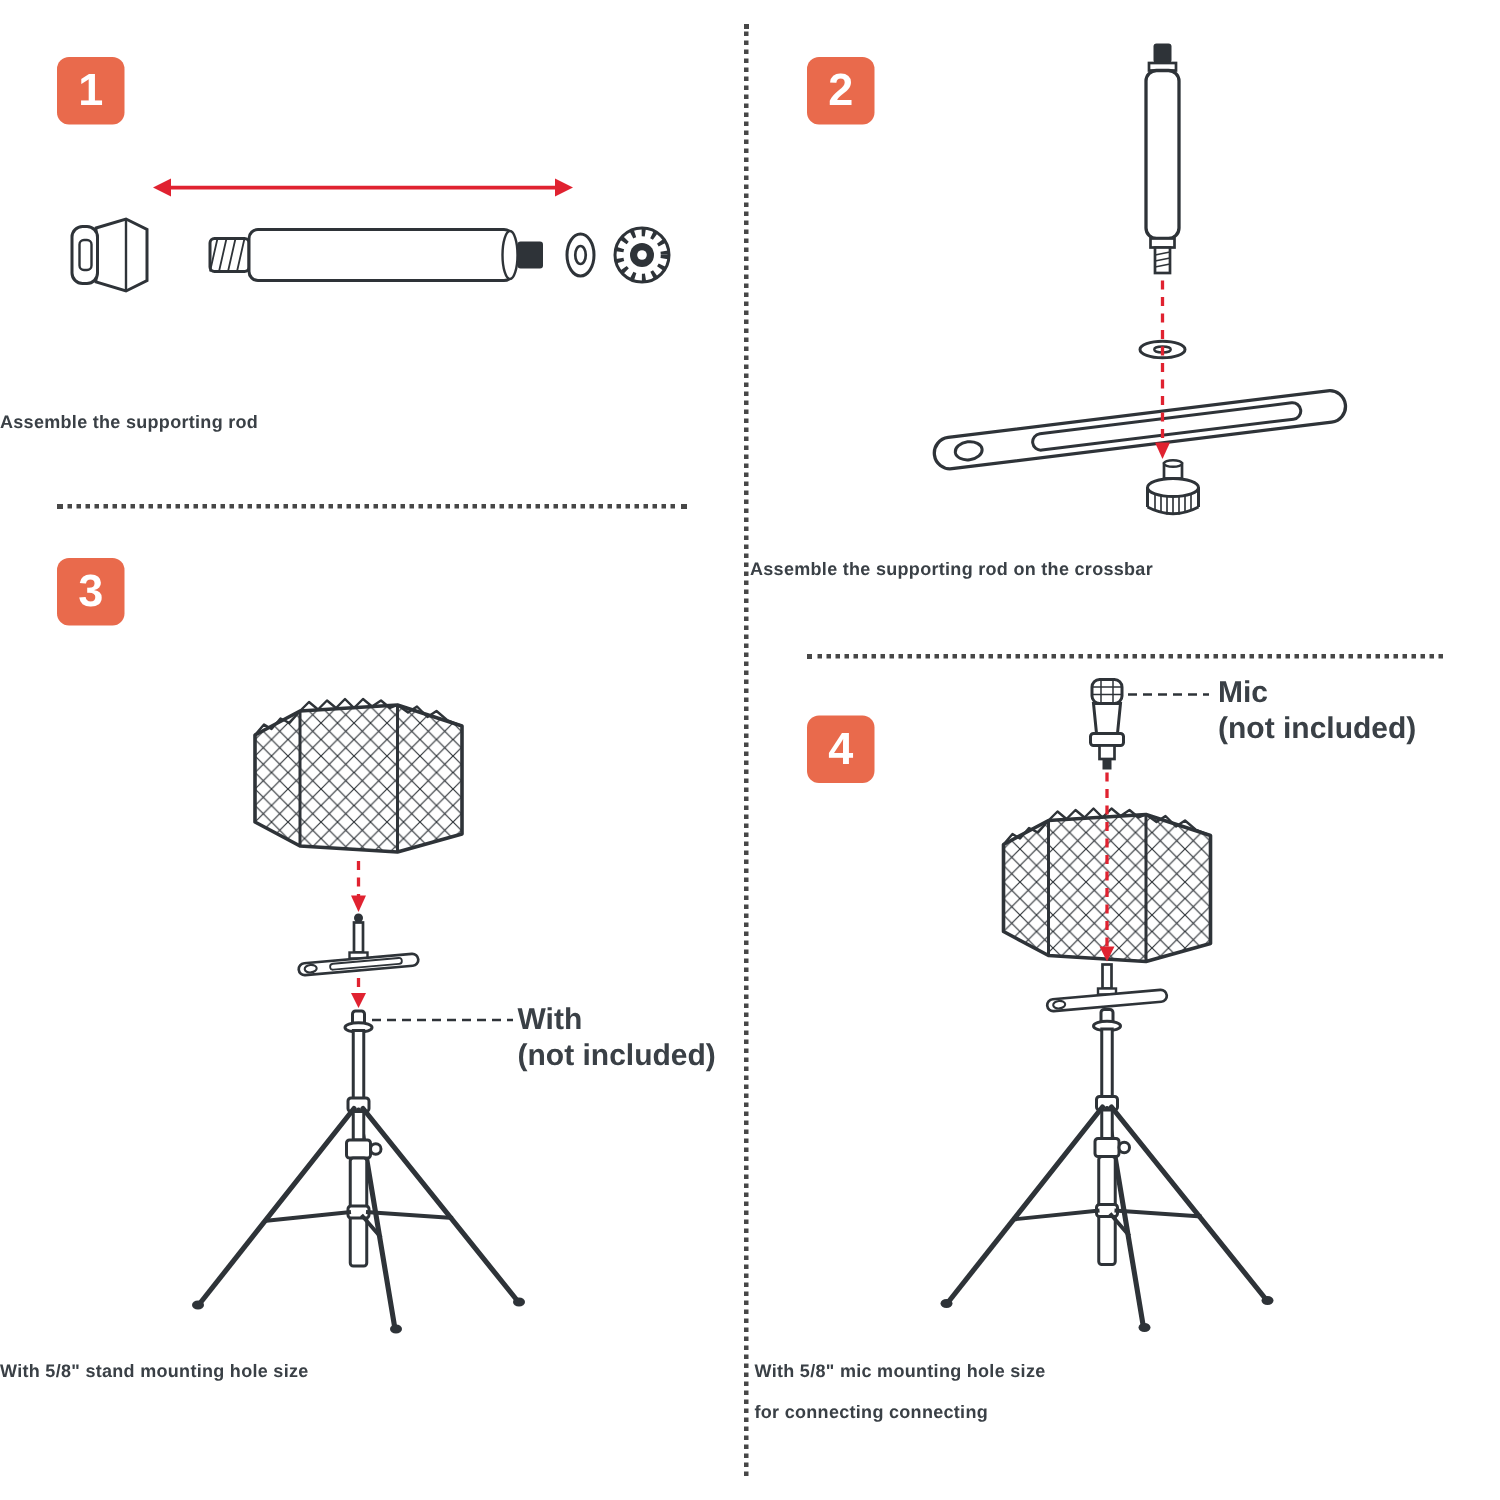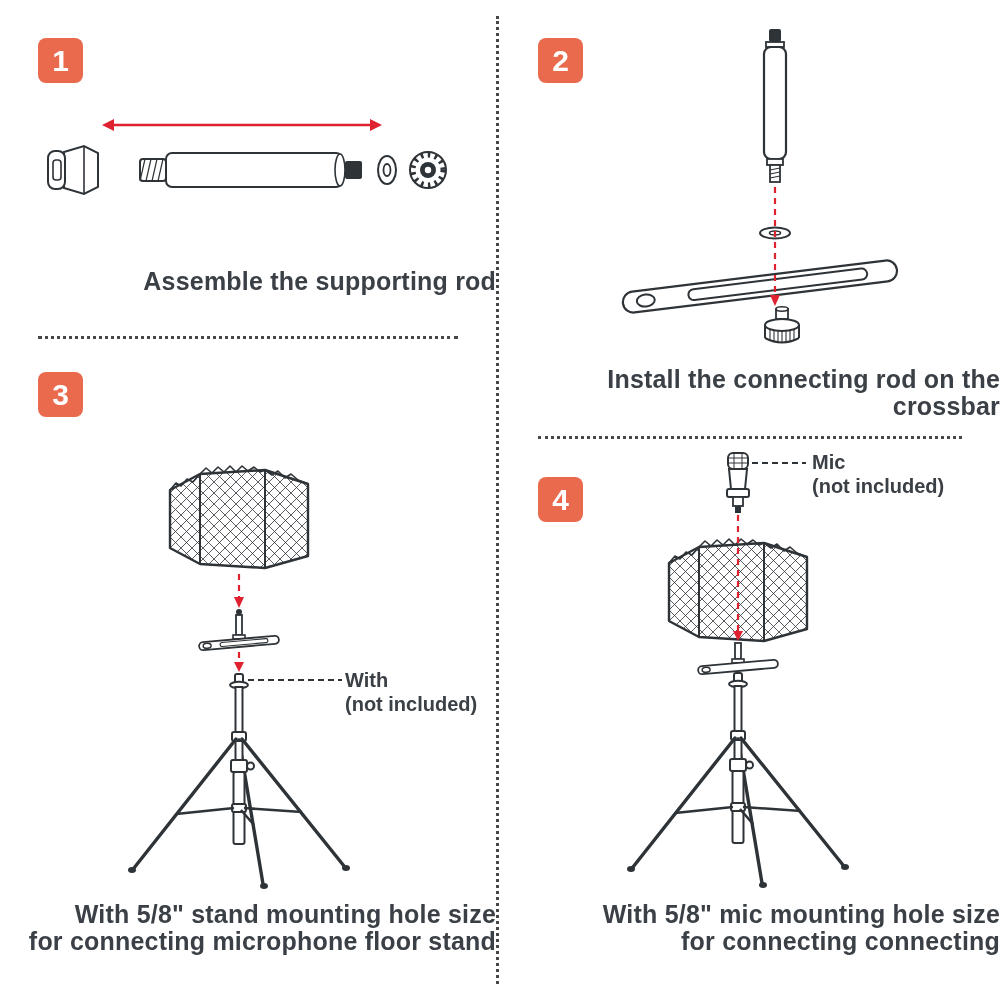--- a/index.html
+++ b/index.html
@@ -2,22 +2,22 @@
 <html><head>
 <meta charset="utf-8">
 <style>
   html,body{margin:0;padding:0;background:#fff;}
   .canvas{position:relative;width:1000px;height:1000px;background:#fff;overflow:hidden;
           font-family:"Liberation Sans", sans-serif;
           --accent:#e96a4c; --ink:#3a4046; --line-art:#2e3338; --arrow-red:#e02230;}
   .badge{position:absolute;width:45px;height:45px;background:var(--accent);color:#fff;
          font-size:30px;font-weight:bold;display:flex;align-items:center;justify-content:center;
          border-radius:8px;}
-  .caption{position:absolute;font-weight:bold;font-size:25px;color:var(--ink);
-           text-align:right;letter-spacing:.2px;line-height:27px;}
+  .caption{position:absolute;font-weight:bold;font-size:12px;color:var(--ink);
+           text-align:left;letter-spacing:.2px;line-height:27px;}
   .annot{position:absolute;font-weight:bold;font-size:20px;color:var(--ink);line-height:24px;}
   .vdiv{position:absolute;border-left:3px dotted #474747;width:0;}
   .hdiv{position:absolute;border-top:3px dotted #474747;height:0;}
   .illus{position:absolute;}
 </style>
 </head>
 <body>
 
 <div class="canvas" style="--accent: #e96a4c; --ink: #3a4046; --line-art: #2e3338; --arrow-red: #e02230;">
 
@@ -119,21 +119,21 @@
       <path d="M175,313 Q192,322 209,313" fill="#fff" stroke="#2e3338" stroke-width="2"></path>
       <path d="M180,303 L180,315 M184,304 L184,317 M188,304 L188,318 M192,305 L192,318 M196,304 L196,318 M200,304 L200,317 M204,303 L204,315" stroke="#2e3338" stroke-width="1.1" fill="none"></path>
       <ellipse cx="192" cy="300" rx="17" ry="6" fill="#fff" stroke="#2e3338" stroke-width="2"></ellipse>
     </g>
     <g>
       <line x1="185" y1="162" x2="185" y2="270" stroke="#e02230" stroke-width="2.2" stroke-dasharray="6 5"></line>
       <polygon points="185,281 180,270 190,270" fill="#e02230"></polygon>
     </g>
   </svg>
 
-  <div class="caption" style="left:500px;top:366px;width:500px">Install the connecting rod on the crossbar</div>
+  <div class="caption" style="left:500px;top:366px;width:500px">Assemble the supporting rod on the crossbar</div>
 
   <svg class="illus" style="left:20px;top:452px" width="460" height="450" viewBox="0 0 460 450">
     <use href="#shield" transform="translate(150,8)"></use>
     <g>
       <line x1="219" y1="122" x2="219" y2="146" stroke="#e02230" stroke-width="2.2" stroke-dasharray="6 5"></line>
       <polygon points="219,156 214,145 224,145" fill="#e02230"></polygon>
     </g>
     <g>
       <circle cx="219" cy="160" r="3" fill="#2e3338"></circle>
       <rect x="216" y="163" width="6" height="20" fill="#fff" stroke="#2e3338" stroke-width="1.8"></rect>
@@ -152,21 +152,20 @@
     <use href="#tripod" transform="translate(219,222)"></use>
   </svg>
 
   <div class="annot" style="left:345px;top:668px">
     <div>With</div>
     <div>(not included)</div>
   </div>
 
   <div class="caption" style="left:0;top:901px;width:496px">
     <div>With 5/8" stand mounting hole size</div>
-    <div>for connecting microphone floor stand</div>
   </div>
 
   <svg class="illus" style="left:520px;top:447px" width="470" height="455" viewBox="0 0 470 455">
     <g transform="translate(218,6)">
       <rect x="-10" y="0" width="20" height="16" rx="5" fill="#fff" stroke="#2e3338" stroke-width="2"></rect>
       <path d="M-10,5 L10,5 M-10,10 L10,10 M-4,1 L-4,15 M4,1 L4,15" stroke="#2e3338" stroke-width="1" fill="none"></path>
       <path d="M-9,16 L9,16 L7,36 L-7,36 Z" fill="#fff" stroke="#2e3338" stroke-width="2"></path>
       <rect x="-11" y="36" width="22" height="8" rx="2" fill="#fff" stroke="#2e3338" stroke-width="2"></rect>
       <rect x="-5" y="44" width="10" height="9" fill="#fff" stroke="#2e3338" stroke-width="1.8"></rect>
       <rect x="-3" y="53" width="6" height="7" fill="#2e3338"></rect>

